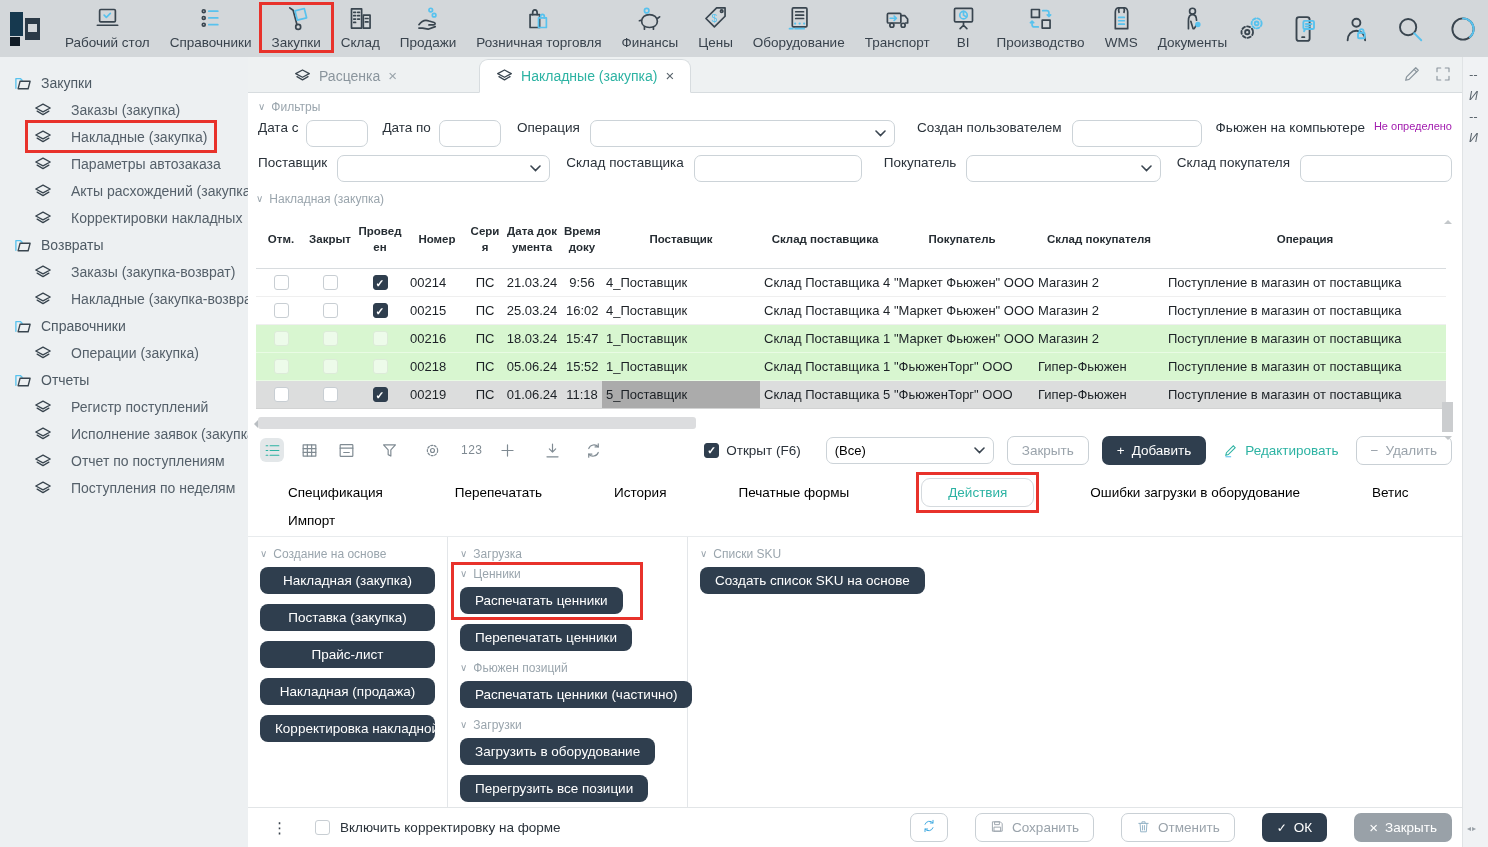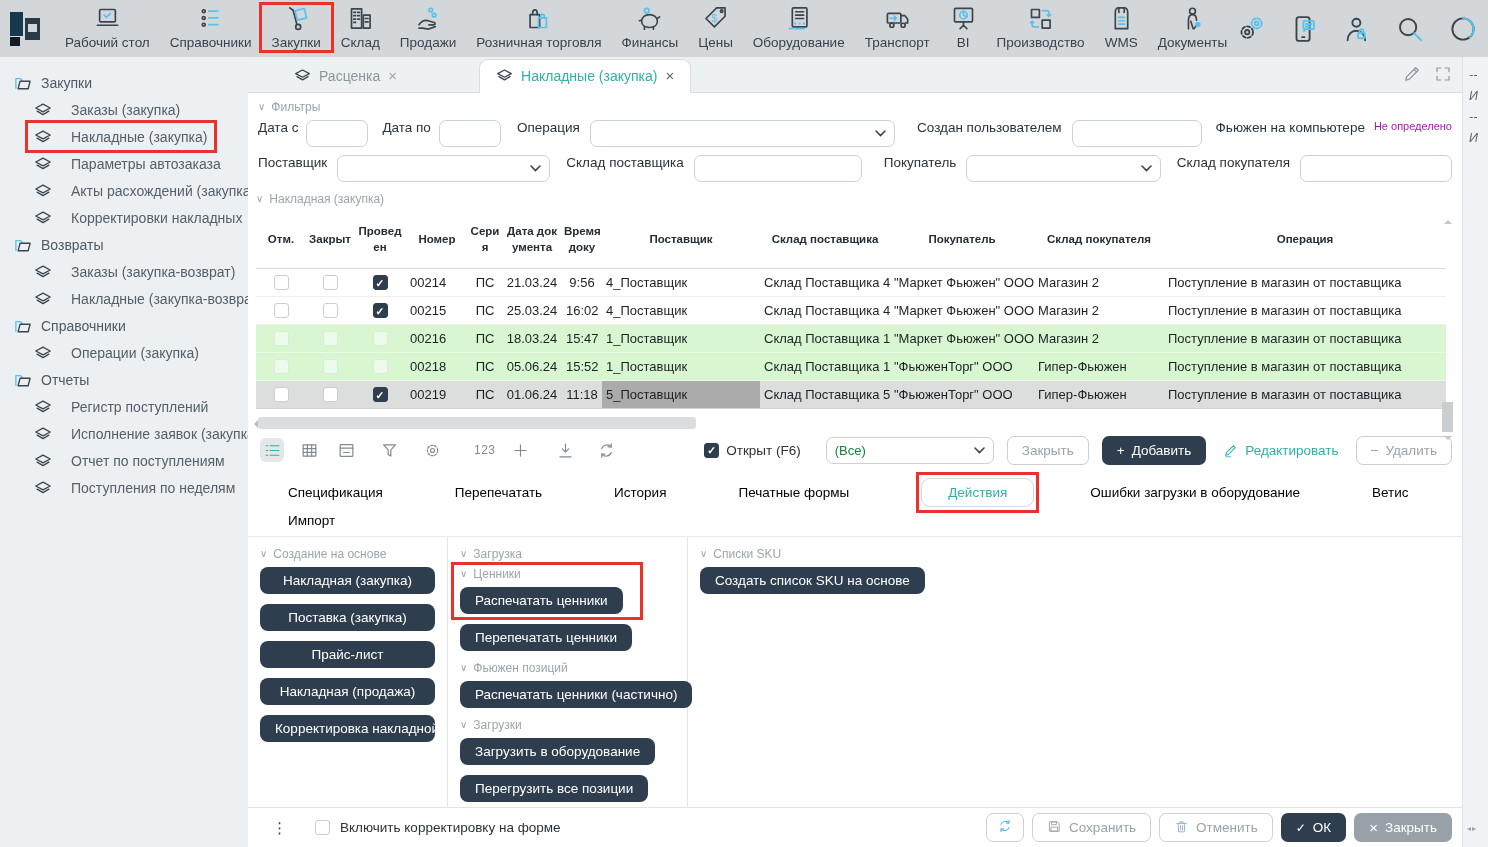--- a/index.html
+++ b/index.html
@@ -46,21 +46,21 @@
   .tabstrip-icons path { stroke:#8b969e; }
 
   
   .filters { flex:0 0 auto; padding:7px 10px 4px; }
   .sec-head { display:flex; align-items:center; gap:6px; color:#9aa5ad; font-size:12px; margin-bottom:6px; }
   .sec-head .chev { font-size:10px; line-height:1; }
   .frow { display:flex; margin-bottom:8px; }
   .flabel { font-size:13.5px; color:#2a323a; white-space:nowrap; }
   .inp { height:27px; border:1px solid #ccd3d8; border-radius:7px; background:#fff; outline:none; font:inherit; padding:0 8px; }
   .dd { height:27px; border:1px solid #ccd3d8; border-radius:7px; background:#fff; display:flex; align-items:center; padding:0 8px; cursor:pointer; }
-  .dd .val { flex:1; font-size:13px; color:#15803d; }
+  .dd .val { flex:1; font-size:13px; color:#000000; }
   .dd svg { flex:0 0 auto; }
   .link { color:#a21caf; font-size:11px; cursor:pointer; white-space:nowrap; }
 
   
   .table-sec { flex:0 0 auto; padding:2px 0 0 8px; position:relative; }
   .grid { border-collapse:collapse; table-layout:fixed; width:1190px; margin-top:2px; }
   .grid th { font-size:11.5px; font-weight:700; color:#262d33; text-align:center; vertical-align:middle; padding:4px 2px; height:56px; line-height:1.35; border-bottom:1px solid #d8dcdf; background:#fff; }
   .grid th.brk { word-break:break-all; }
   .grid td { height:28px; font-size:13px; color:#1c2126; padding:0 4px; border-bottom:1px solid #efefef; white-space:nowrap; overflow:hidden; }
   .row-green td { background:#d8f6d0; border-bottom:1px solid #e9fbe4; }
@@ -108,21 +108,21 @@
   .acol2 { width:240px; border-right:1px solid #e3e6e9; }
   .acol3 { flex:1; }
   .abtn { display:block; background:#2f3e4e; color:#fff; font-size:13.5px; border:none; border-radius:8px; padding:6px 15px; margin:0 0 10px 0; cursor:pointer; font-family:inherit; white-space:nowrap; }
   .abtn.full { width:100%; }
   .relwrap { position:relative; }
 
   
   .footer { flex:0 0 auto; height:40px; border-top:1px solid #e2e5e7; display:flex; align-items:center; padding:0 10px 0 24px; gap:10px; background:#fff; }
   .kebab { font-size:15px; color:#3a434c; margin-right:18px; cursor:pointer; }
   .footer .flabel { font-size:13.5px; }
-  .footer-right { margin-left:auto; display:flex; align-items:center; gap:8px; }
+  .footer-right { margin-left:auto; display:flex; align-items:center; gap:27px; }
   .fic svg path, .fic svg rect { fill:none; stroke-width:1.5; stroke-linecap:round; stroke-linejoin:round; }
 
   
   .sliver { position:absolute; right:0; top:57px; width:26px; height:790px; background:#f0f2f4; border-left:1px solid #e0e3e5; padding:8px 0 0 6px; color:#5c666e; font-size:12.5px; line-height:21px; }
   .sliver .frag { font-style:italic; }
   .sliver .resize { position:absolute; bottom:8px; left:4px; font-size:8px; color:#9aa2a8; letter-spacing:1px; }
 </style>
 </head>
 <body>
 
@@ -706,21 +706,21 @@
           <svg width="19" height="19" viewBox="0 0 24 24">
             <path d="M4.5 5h15l-5.8 6.2V19l-3.4-1.8v-6z"></path>
           </svg>
         </span>
       <span class="ic" style="margin-left:6px;">
           <svg width="19" height="19" viewBox="0 0 24 24">
             <circle cx="12" cy="12" r="6.5" stroke-dasharray="2.6 2"></circle>
             <circle cx="12" cy="12" r="2.5"></circle>
           </svg>
         </span>
-      <span class="num123" style="margin-left:17px;">123</span>
+      <span class="num123" style="margin-left:4px;">123</span>
       <span class="ic">
           <svg width="19" height="19" viewBox="0 0 24 24">
             <path d="M12 5v14M5 12h14"></path>
           </svg>
         </span>
       <span class="ic" style="margin-left:8px;">
           <svg width="19" height="19" viewBox="0 0 24 24">
             <path d="M12 4v10m0 0l-4-4m4 4l4-4M5 20h14"></path>
           </svg>
         </span>

